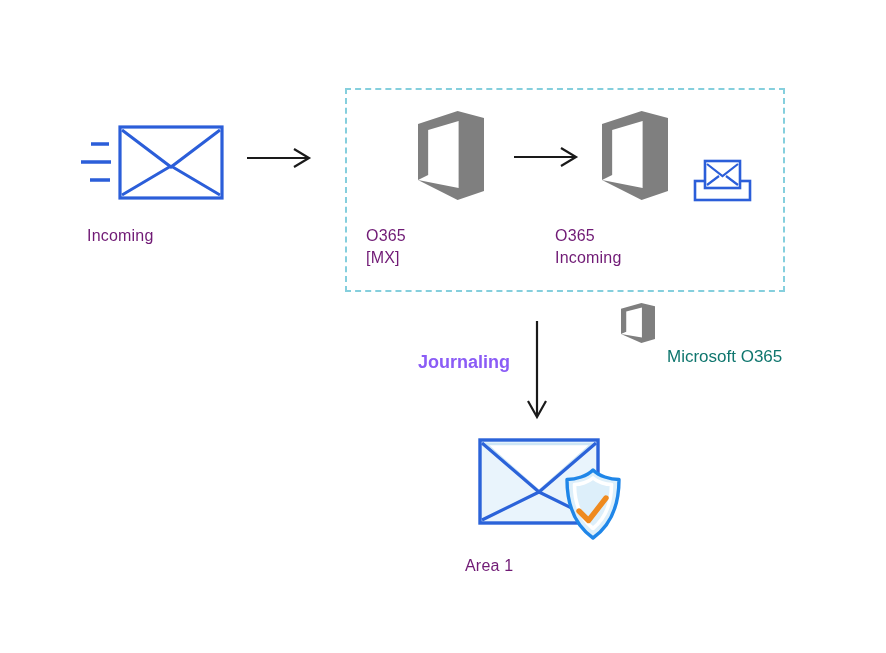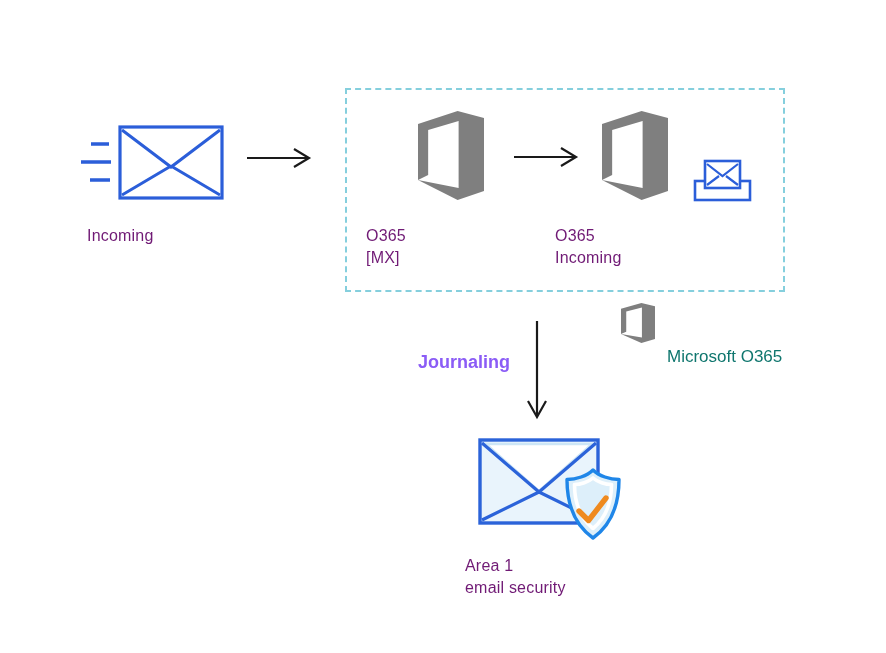--- a/index.html
+++ b/index.html
@@ -113,16 +113,15 @@
     <path d="M7 8 L64 57 M121 8 L64 57" fill="none" stroke="#2b63d9" stroke-width="3.2"></path>
     <path d="M7 85 L64 57 M121 85 L64 57" fill="none" stroke="#2b63d9" stroke-width="3.2"></path>
     <g transform="translate(88,33)">
       <path d="M30 2 C36 8 47 11.5 56 11.5 C56 33 51 55 30 70 C9 55 4 33 4 11.5 C13 11.5 24 8 30 2 Z" fill="#ddeffa" stroke="#1f86e8" stroke-width="3.4" stroke-linejoin="round"></path>
       <path d="M30 10 C34.5 14 42.5 16.5 48.5 16.5 C48.5 32 44.5 48.5 30 60.5 C15.5 48.5 11.5 32 11.5 16.5 C17.5 16.5 25.5 14 30 10 Z" fill="none" stroke="#ffffff" stroke-width="3.6" stroke-linejoin="round"></path>
       <path d="M16 43 L25.5 52.5 L43 30" fill="none" stroke="#ef8a1f" stroke-width="5.4" stroke-linecap="round" stroke-linejoin="round"></path>
     </g>
   </svg>
   <div class="abs node-label" style="left:465px;top:555px;width:160px;">
     <div>Area 1</div>
-    <div>email security</div>
   </div>
 
 </div>
 
 </body></html>

